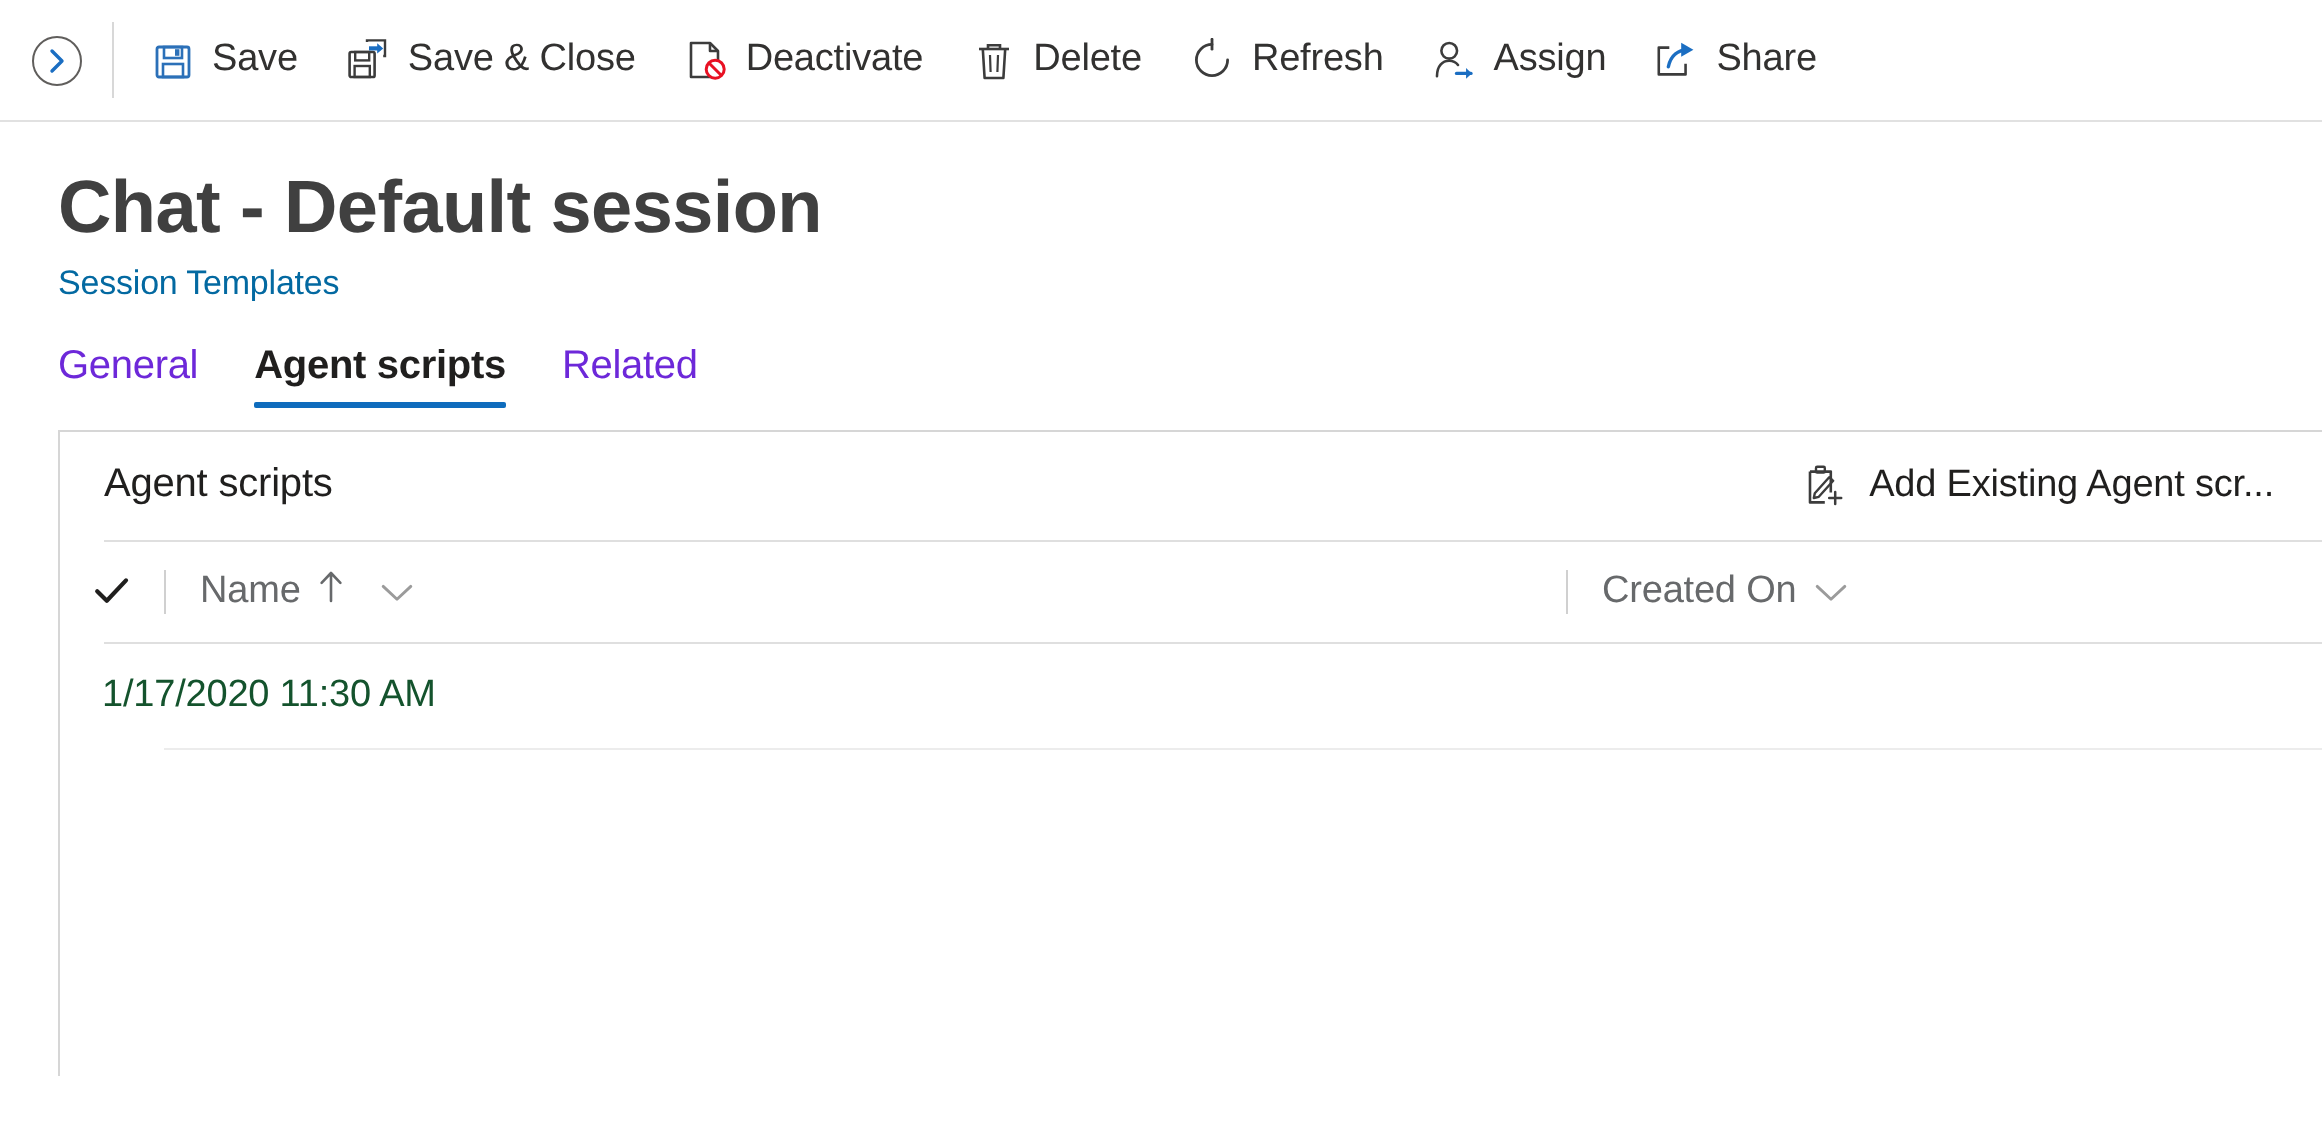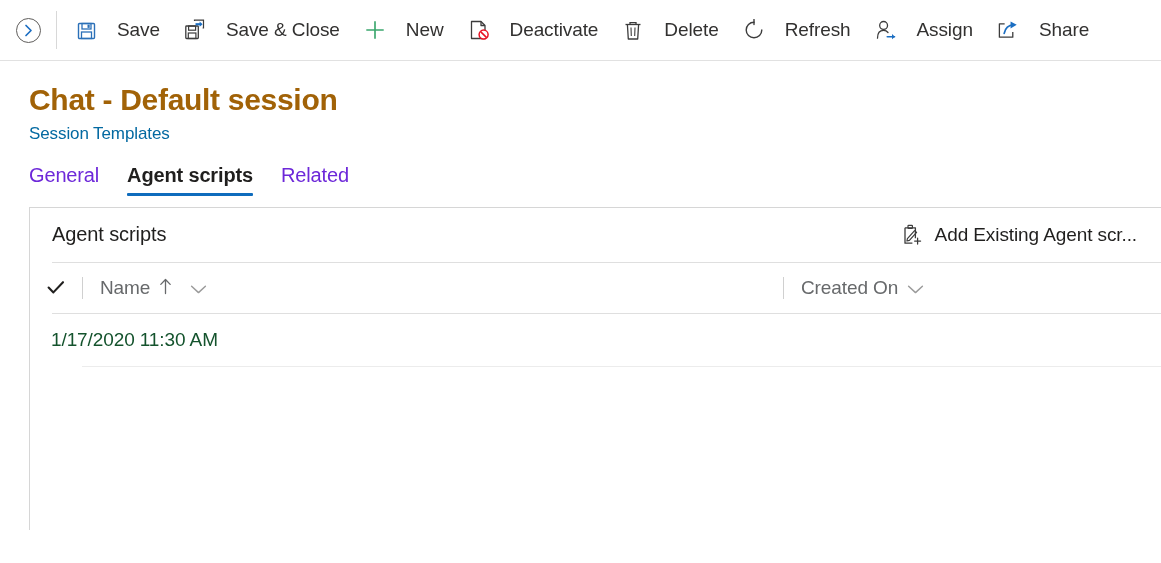--- a/index.html
+++ b/index.html
@@ -50,21 +50,21 @@
     height: 38px;
     background: #d8d8d8;
     flex: 0 0 auto;
     margin-right: 6px;
   }
   .cmd-item {
     display: flex;
     align-items: center;
     height: 46px;
     padding: 0 12px;
-    gap: 20px;
+    gap: 9px;
     flex: 0 0 auto;
     cursor: pointer;
     white-space: nowrap;
   }
   .cmd-label {
     font-size: 19px;
     color: #323130;
     letter-spacing: -0.1px;
   }
   .cmd-ico {
@@ -75,23 +75,23 @@
     justify-content: center;
     flex: 0 0 auto;
   }
   .cmd-ico svg { display: block; }
 
   
   .page-head {
     padding: 22px 0 0 29px;
   }
   .page-title {
-    font-size: 30px;
+    font-size: 37px;
     font-weight: 600;
-    color: #a16207;
+    color: #404040;
     line-height: 1.15;
     letter-spacing: -0.3px;
   }
   .page-subtitle {
     font-size: 17px;
     color: #0369a1;
     margin-top: 6px;
     letter-spacing: -0.1px;
   }
 
@@ -269,28 +269,20 @@
         <rect x="4.6" y="7" width="7" height="4.2" fill="none" stroke="#3c3c3c" stroke-width="1.2"></rect>
         <rect x="4.3" y="14" width="7.6" height="5.5" fill="none" stroke="#3c3c3c" stroke-width="1.2"></rect>
         <path d="M10.5 2 L10.5 1.2 L19.5 1.2 L19.5 9 L18.6 9" fill="none" stroke="#3c3c3c" stroke-width="1.2"></path>
         <path d="M11.5 5.2 L17.2 5.2" stroke="#1b6ec2" stroke-width="2.1" stroke-linecap="butt"></path>
         <path d="M15.6 2.6 L18.6 5.2 L15.6 7.8" fill="#1b6ec2"></path>
       </svg>
     </span>
     <span class="cmd-label">Save &amp; Close</span>
   </div>
 
-  <div class="cmd-item">
-    <span class="cmd-ico">
-      <svg width="24" height="24" viewBox="0 0 24 24">
-        <path d="M12 2.5 L12 21.5 M2.5 12 L21.5 12" stroke="#3aa76d" stroke-width="1.8" stroke-linecap="butt"></path>
-      </svg>
-    </span>
-    <span class="cmd-label">New</span>
-  </div>
 
   <div class="cmd-item">
     <span class="cmd-ico">
       <svg width="22" height="22" viewBox="0 0 22 22">
         <path d="M3.5 2.5 L13 2.5 L17 6.5 L17 19.5 L3.5 19.5 Z" fill="none" stroke="#3c3c3c" stroke-width="1.3" stroke-linejoin="round"></path>
         <path d="M13 2.5 L13 6.5 L17 6.5" fill="none" stroke="#3c3c3c" stroke-width="1.3" stroke-linejoin="round"></path>
         <circle cx="15.6" cy="15.6" r="4.5" fill="#ffffff" stroke="#e81123" stroke-width="1.5"></circle>
         <path d="M12.6 12.6 L18.6 18.6" stroke="#e81123" stroke-width="1.5"></path>
       </svg>
     </span>

